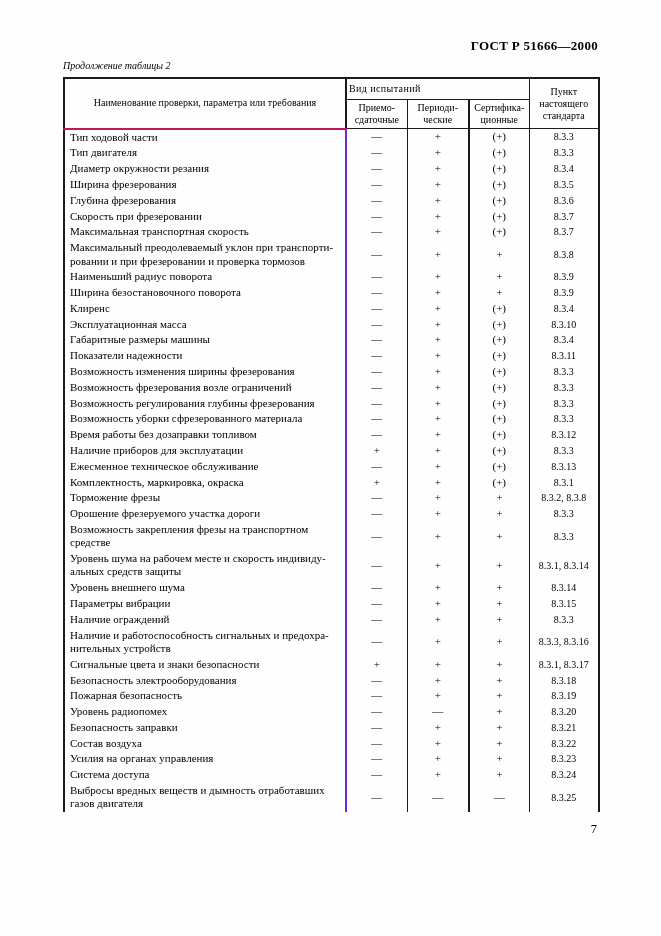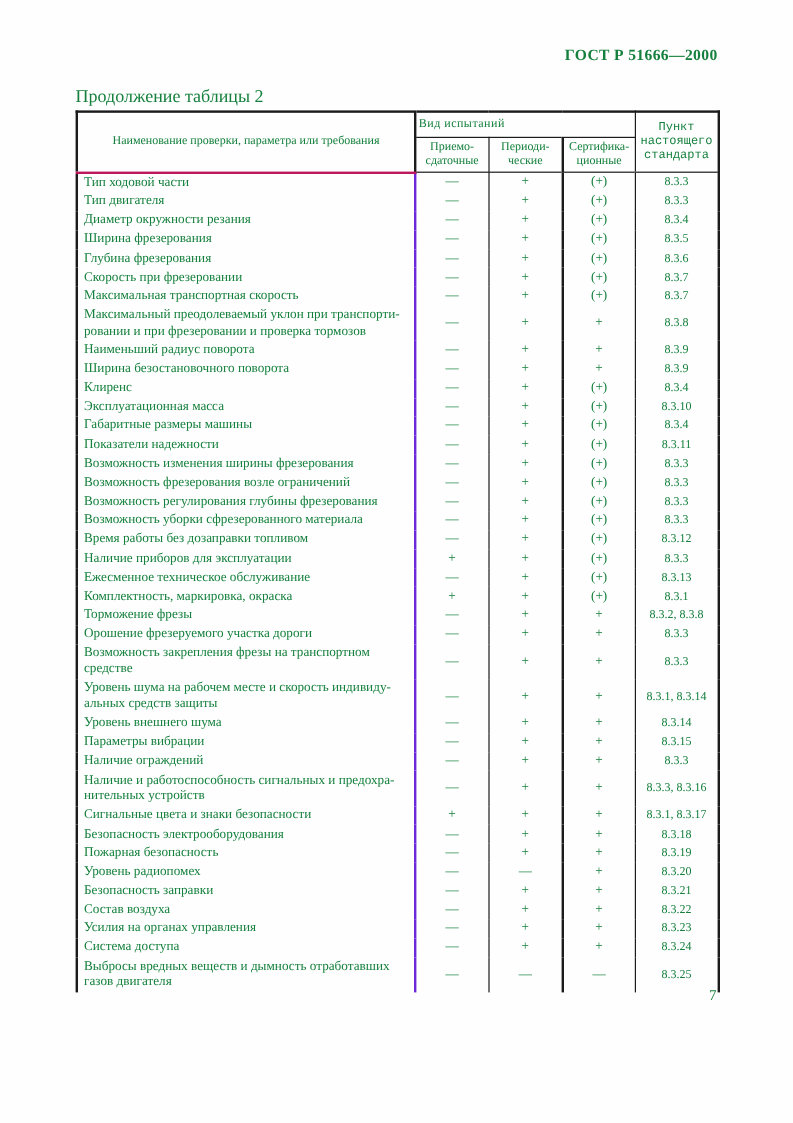--- a/index.html
+++ b/index.html
@@ -4,33 +4,34 @@
 <style>
   html, body { margin: 0; padding: 0; background: #ffffff; }
   .page {
     position: relative;
     width: 661px;
     height: 936px;
     background: #fefefe;
     box-sizing: border-box;
     padding: 38px 63px 0 63px;
     font-family: "Liberation Serif", "DejaVu Serif", serif;
-    color: #15803d;
+    color: #000000;
     overflow: hidden;
   }
   .doc-header {
     text-align: right;
     font-weight: bold;
     font-size: 13px;
     letter-spacing: 0.3px;
     line-height: 15px;
   }
   .caption {
-    font-size: 15px;
-    margin-top: 21px;
+    font-style: italic;
+    font-size: 10px;
+    margin-top: 6px;
     margin-bottom: 4px;
     line-height: 14px;
   }
   table.gost {
     border-collapse: collapse;
     table-layout: fixed;
     width: 535px;
     border-top: 2px solid #1b1b1b;
     border-left: 2px solid #1b1b1b;
     border-right: 2px solid #1b1b1b;
@@ -58,21 +59,20 @@
     border-bottom: 1px solid #1b1b1b;
     padding: 4px 2px;
   }
   th.h-clause {
     font-size: 10px;
     line-height: 12px;
     text-align: center;
     border-bottom: 1px solid #1b1b1b;
     padding: 2px 2px;
     white-space: pre-line;
-    font-family: Liberation Mono, monospace;
   }
   th.h-sub {
     font-size: 10px;
     line-height: 12px;
     text-align: center;
     border-bottom: 1px solid #1b1b1b;
     padding: 2px 1px;
     white-space: pre-line;
   }
   th.h-sub.sep-thin { border-right: 1px solid #1b1b1b; }

